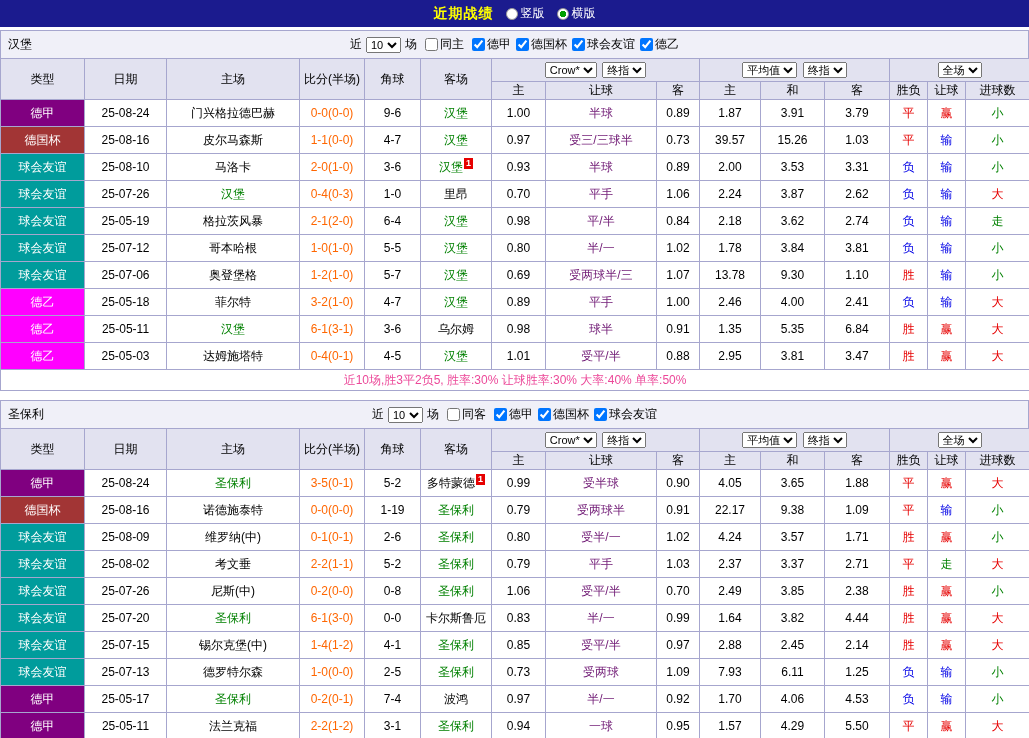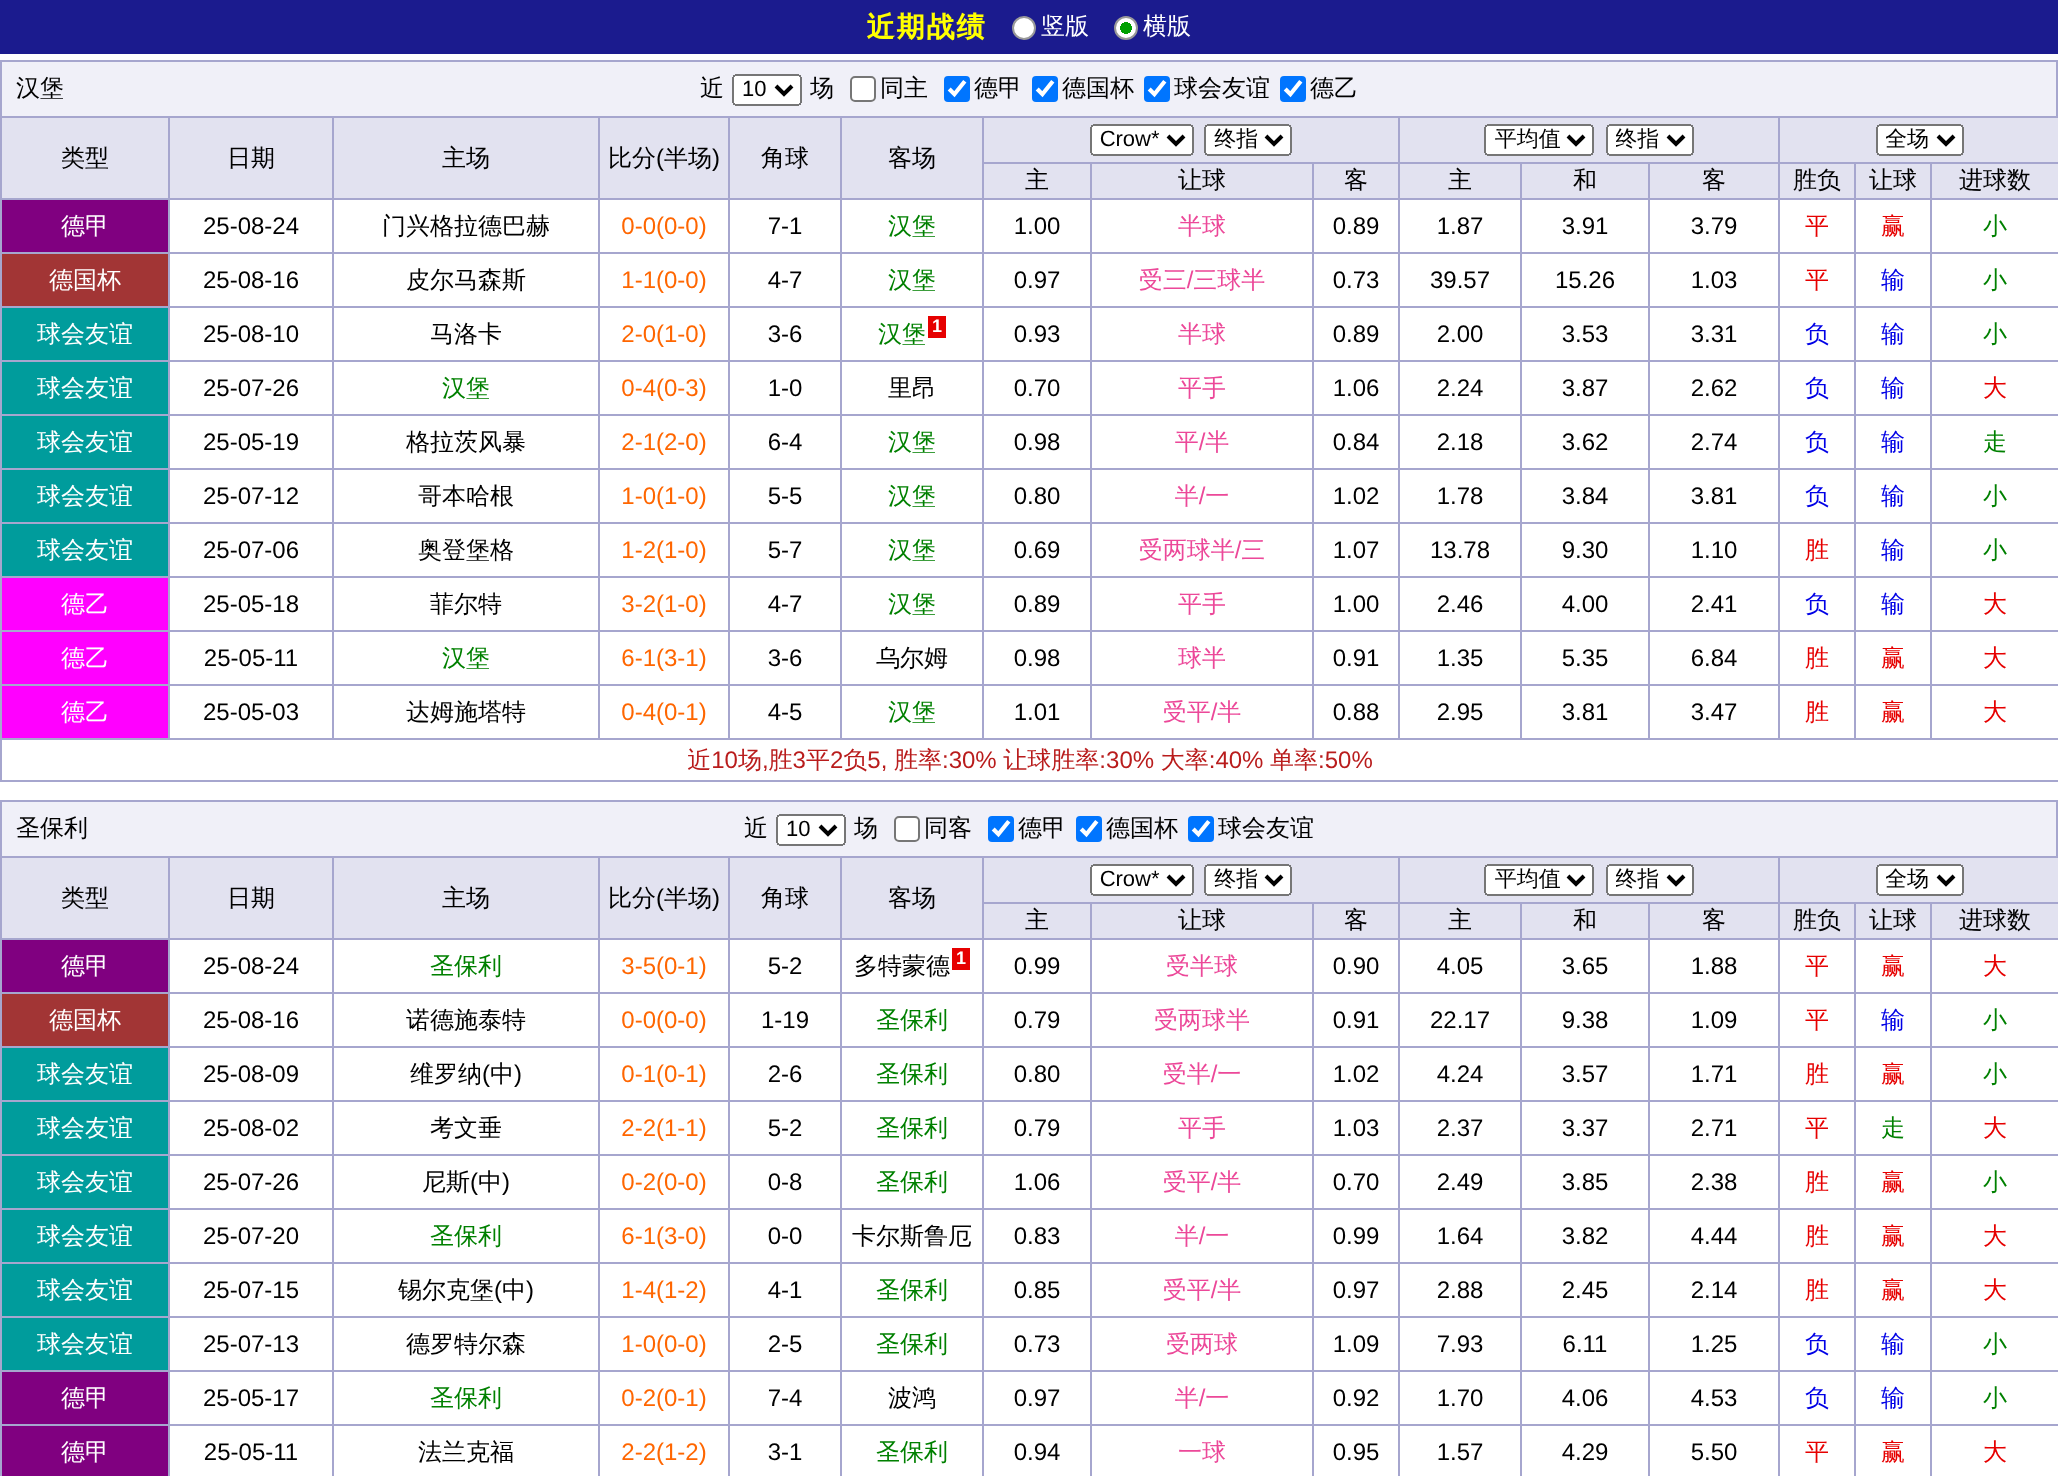--- a/index.html
+++ b/index.html
@@ -19,22 +19,22 @@
   select{font-size:11px;font-family:inherit;margin:0 1px;}
   table.stat{width:1029px;border-collapse:collapse;table-layout:fixed;}
   .stat th,.stat td{border:1px solid #a6a6ce;text-align:center;vertical-align:middle;padding:0;overflow:hidden;white-space:nowrap;}
   .stat thead th{background:#e2e2f0;font-weight:normal;}
   .stat thead tr.grp th{height:22px;}
   .stat thead tr.sub th{height:17px;}
   .stat tbody td{height:26px;background:#fff;}
   td.lg{color:#fff;}
   .self{color:#008000;}
   td.score{color:#ff6600;}
-  td.hc{color:#ec4899;}
-  td.summary{color:#b91c1c;height:20px;background:#fff;}
+  td.hc{color:#701a75;}
+  td.summary{color:#ec4899;height:20px;background:#fff;}
   .rc{display:inline-block;background:#e60000;color:#fff;font-size:9px;line-height:11px;padding:0 2px;margin-left:1px;vertical-align:super;font-weight:bold;}
 </style>
 </head>
 <body>
 
 <div class="titlebar">
   <span class="title">近期战绩</span>
   <span class="radio">
     <span class="dot"></span>
     <span>竖版</span>
@@ -121,21 +121,21 @@
           <th>让球</th>
           <th>进球数</th>
         </tr>
       </thead>
       <tbody>
           <tr>
             <td class="lg" style="background: rgb(128, 0, 128);">德甲</td>
             <td>25-08-24</td>
             <td><span>门兴格拉德巴赫</span></td>
             <td class="score">0-0(0-0)</td>
-            <td>7-1</td>
+            <td>9-6</td>
             <td><span class="self">汉堡</span></td>
             <td>1.00</td>
             <td class="hc">半球</td>
             <td>0.89</td>
             <td>1.87</td>
             <td>3.91</td>
             <td>3.79</td>
             <td style="color: rgb(230, 0, 0);">平</td>
             <td style="color: rgb(230, 0, 0);">赢</td>
             <td style="color: rgb(0, 128, 0);">小</td>

